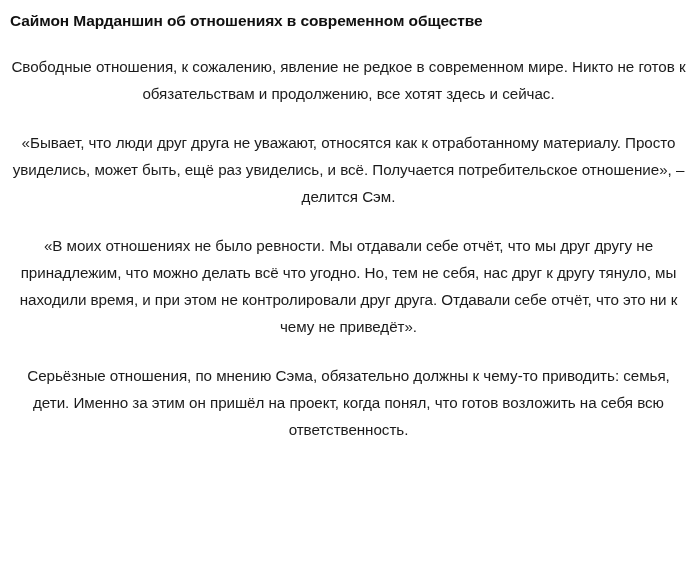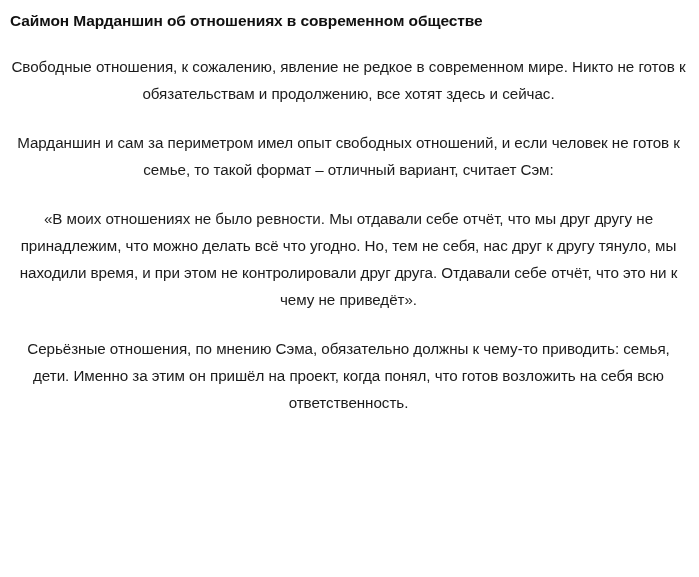--- a/index.html
+++ b/index.html
@@ -40,16 +40,16 @@
   .para:last-child {
     margin-bottom: 0;
   }
 </style>
 </head>
 <body>
 
 <div class="page">
   <h1 class="article-title">Саймон Марданшин об отношениях в современном обществе</h1>
   <p class="para">Свободные отношения, к сожалению, явление не редкое в современном мире. Никто не готов к обязательствам и продолжению, все хотят здесь и сейчас.</p>
-  <p class="para">Марданшин и сам за периметром имел опыт свободных отношений, и если человек не готов к семье, то такой формат – отличный вариант, считает Сэм:</p>
+  <p class="para">«Бывает, что люди друг друга не уважают, относятся как к отработанному материалу. Просто увиделись, может быть, ещё раз увиделись, и всё. Получается потребительское отношение», – делится Сэм.</p>
   <p class="para">«В моих отношениях не было ревности. Мы отдавали себе отчёт, что мы друг другу не принадлежим, что можно делать всё что угодно. Но, тем не себя, нас друг к другу тянуло, мы находили время, и при этом не контролировали друг друга. Отдавали себе отчёт, что это ни к чему не приведёт».</p>
   <p class="para">Серьёзные отношения, по мнению Сэма, обязательно должны к чему-то приводить: семья, дети. Именно за этим он пришёл на проект, когда понял, что готов возложить на себя всю ответственность.</p>
 </div>
 
 </body></html>

